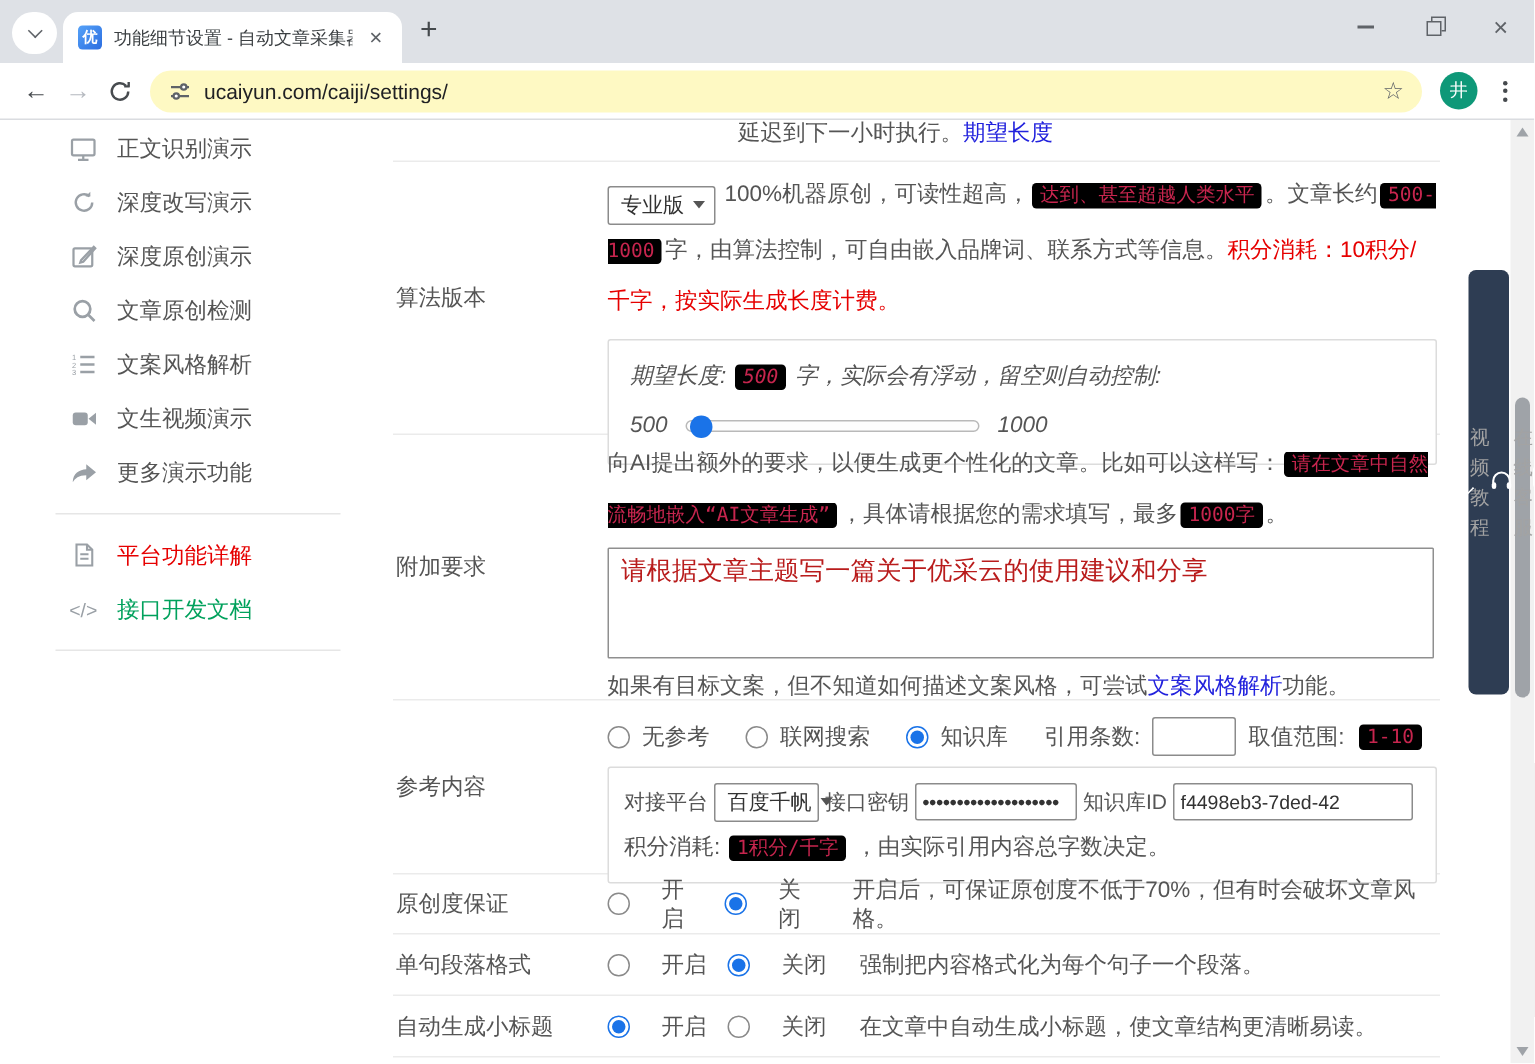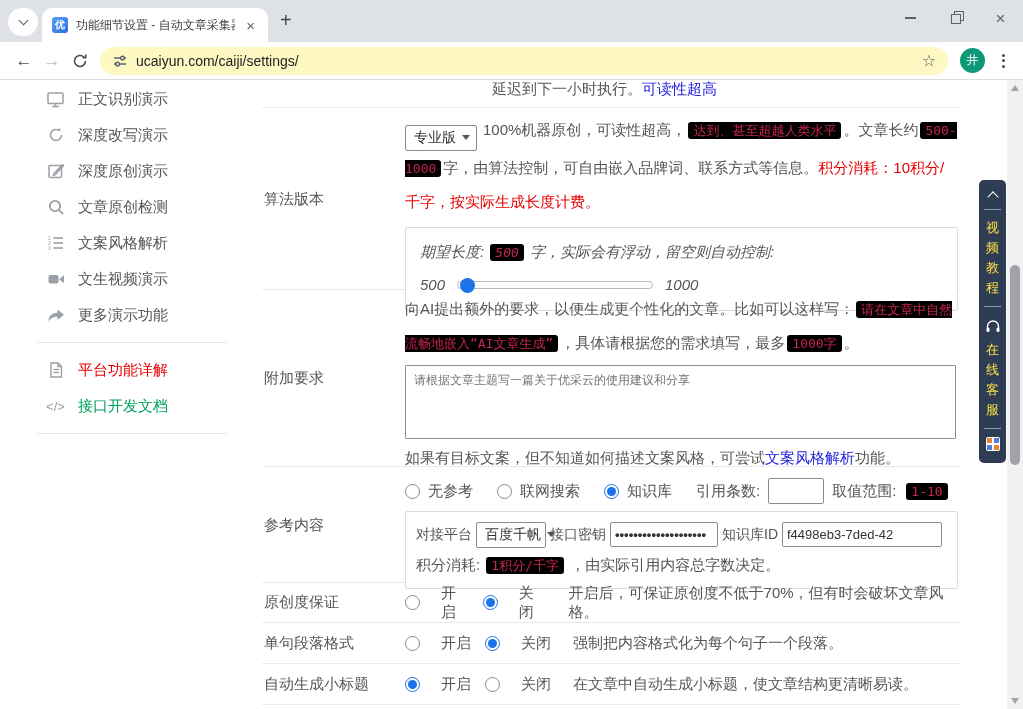--- a/index.html
+++ b/index.html
@@ -59,21 +59,21 @@
   .inbox { border:1px solid #dcdcdc; border-radius:2px; background:#fff; padding:8px 14px; }
   .row-algo { height:182px; }
   .row-algo .para { padding-top:5px; }
   .row-algo .inbox { margin-top:9px;font-style:italic; }
   .lenline { line-height:31px; }
   .sliderline { display:flex; align-items:center; gap:12px; height:34px; }
   .slider-track { position:relative; width:196px; height:8px; border:1px solid #b9b9b9; border-radius:5px; background:#fdfdfd; }
   .slider-thumb { position:absolute; left:2px; top:-4px; width:15px; height:15px; border-radius:50%; background:#1a73e8; }
   .row-extra { height:177px; }
   .row-extra .para { padding-top:2px; }
-  .row-extra textarea { display:block; width:551px; height:74px; margin-top:5px; border:1px solid #8f8f8f; border-radius:1px; font-family:"Liberation Sans","DejaVu Sans",sans-serif; font-size:12px; color:#737373; padding:5px 8px; resize:none; line-height:19px; }
+  .row-extra textarea { display:block; width:551px; height:74px; margin-top:5px; border:1px solid #8f8f8f; border-radius:1px; font-family:"Liberation Sans","DejaVu Sans",sans-serif; font-size:17px; color:#b91c1c; padding:5px 8px; resize:none; line-height:19px; }
   .hintline { line-height:32px; margin-top:3px; }
   .row-ref { height:116px; }
   .radioline { display:flex; align-items:center; gap:8px; height:42px; padding-top:6px; }
   .radio { width:15px; height:15px; border:1px solid #8a8a8a; border-radius:50%; background:#fff; display:inline-block; position:relative; flex:0 0 15px; }
   .radio.checked { border-color:#1a73e8; }
   .radio.checked::after { content:''; position:absolute; inset:2px; border-radius:50%; background:#1a73e8; }
   .rl-gap { width:8px; }
   .num-input { width:56px; height:26px; border:1px solid #8b8b8b; border-radius:2px; font-size:14px; padding:0 5px; }
   .row-ref .inbox { margin-top:2px; padding:7px 10px; }
   .refline1 { display:flex; align-items:center; gap:4px; height:31px; font-size:14px; white-space:nowrap; }
@@ -81,21 +81,21 @@
   .txt-input { height:25px; border:1px solid #8b8b8b; border-radius:2px; font-size:13px; color:#333; padding:0 4px; }
   .pw { width:108px; font-weight:bold; letter-spacing:0px; font-size:13px; }
   .kbid { width:160px; font-size:13px; }
   .refline2 { line-height:30px; }
   .row-toggle { height:40px; display:flex; align-items:center; }
   .row-toggle .tlabel { width:143px; flex:0 0 143px; padding-left:2px; }
   .tg { display:flex; align-items:center; gap:21px; margin-right:14px; }
   .tg-desc { margin-left:8px; }
 
   
-  .fwidget { position:absolute; left:979px; top:180px; width:27px; height:283px; background:#2e3d53; border-radius:5px; display:flex; flex-direction:column; align-items:center; color:#fde047; z-index:5; }
+  .fwidget { position:absolute; left:979px; top:180px; width:27px; height:283px; background:#2e3d53; border-radius:5px; display:flex; flex-direction:row; align-items:center; color:#a3a3a3; z-index:5; }
   .chev-up { width:8px; height:8px; border-left:1.7px solid #fff; border-top:1.7px solid #fff; transform:rotate(45deg); margin-top:13px; }
   .w-div { width:17px; border-top:1px solid #8b97a8; margin:8px 0; }
   .vlabel { width:15px; font-size:13px; line-height:20px; word-break:break-all; text-align:center; }
   .w-ic { margin:4px 0 2px; }
   .qr { width:14px; height:14px; background:#fff; border-radius:2px; display:grid; grid-template-columns:5px 5px; grid-template-rows:5px 5px; gap:2px; padding:1px; margin-bottom:8px; }
   .qr i:nth-child(1){ background:#e8833a; } .qr i:nth-child(2){ background:#4f7fd9; }
   .qr i:nth-child(3){ background:#4f7fd9; } .qr i:nth-child(4){ background:#e8833a; }
 
   .scrollbar { position:absolute; right:0; top:80px; width:16px; height:629px; background:#f1f1f1; }
   .sb-arrow { position:absolute; left:4px; width:0; height:0; border-left:4px solid transparent; border-right:4px solid transparent; }
@@ -245,21 +245,21 @@
     <div class="side-item green">
       <span class="ic" style="color:#9aa0a6;font-size:13px;">&lt;/&gt;</span>
       <span>接口开发文档</span>
     </div>
     <div class="side-div"></div>
   </div>
 
   <div class="main">
 
     <div class="notice">
-      <span class="txt"><span>延迟到下一小时执行。</span><a class="lnk">可读性超高</a></span>
+      <span class="txt"><span>延迟到下一小时执行。</span><a class="lnk">期望长度</a></span>
     </div>
 
     <div class="row row-algo">
       <span class="rlabel">算法版本</span>
       <div class="rbody">
         <div class="para">
           <span class="fsel">
               <span>专业版</span>
               <span class="caret"></span>
             </span><span>100%机器原创，可读性超高，</span><span class="code">达到、甚至超越人类水平</span><span>。文章长约</span><span class="code">500-1000</span><span>字，由算法控制，可自由嵌入品牌词、联系方式等信息。</span><span class="red">积分消耗：10积分/千字，按实际生成长度计费。</span>

